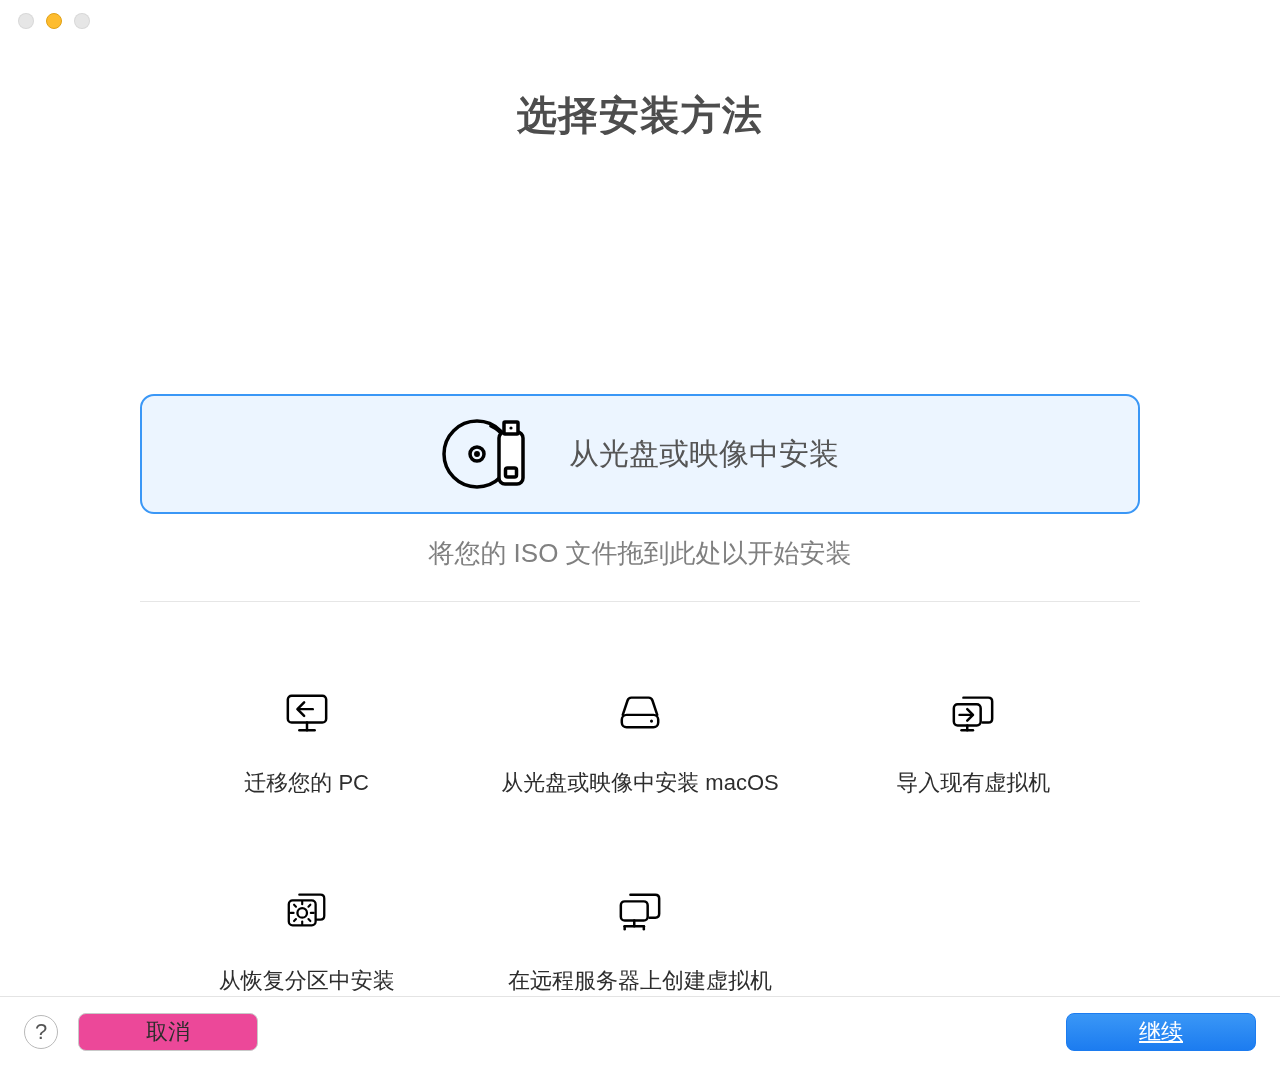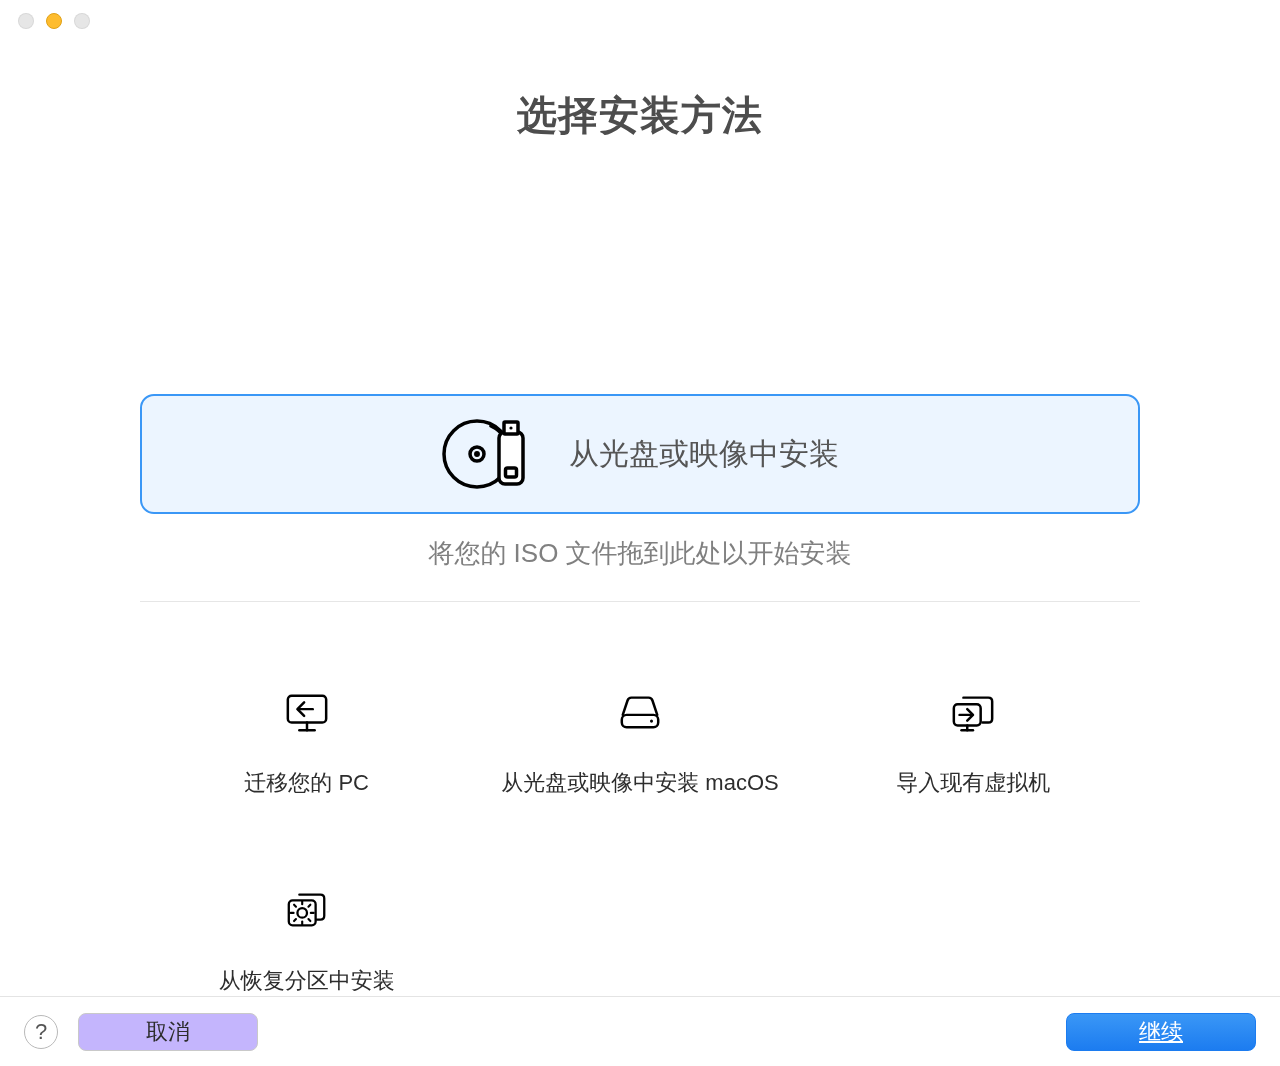--- a/index.html
+++ b/index.html
@@ -94,21 +94,21 @@
     .btn {
       height: 38px;
       min-width: 180px;
       border-radius: 8px;
       font-size: 22px;
       display: inline-flex;
       align-items: center;
       justify-content: center;
       cursor: pointer;
       border: 1px solid #c9c9c9;
-      background: #c4b5fd;
+      background: #ec4899;
       color: #2d2d2d;
     }
     .spacer { flex: 1; }
     .btn.primary {
       background: linear-gradient(#3a97f6, #1c7cf0);
       border: 1px solid #1c7cf0;
       color: #fff;
       min-width: 190px;
       text-decoration: underline;
     }
@@ -201,20 +201,33 @@
               <line x1="12.5" y1="17.5" x2="10.5" y2="15.5"></line>
               <line x1="25.5" y1="30.5" x2="27.5" y2="32.5"></line>
               <line x1="25.5" y1="17.5" x2="27.5" y2="15.5"></line>
               <line x1="12.5" y1="30.5" x2="10.5" y2="32.5"></line>
             </g>
           </svg>
         </span>
         <span class="opt-label">从恢复分区中安装</span>
       </div>
 
+      <div class="option">
+        <span class="opt-icon">
+          <svg viewBox="0 0 48 42" fill="none" stroke="#000" stroke-width="2.6" stroke-linecap="round" stroke-linejoin="round">
+            <path d="M14 5 L40 5 Q44 5 44 9 L44 25 Q44 29 40 29 L34 29"></path>
+            <rect x="4" y="12" width="28" height="20" rx="4"></rect>
+            <line x1="18" y1="32" x2="18" y2="38"></line>
+            <line x1="8" y1="38" x2="28" y2="38"></line>
+            <line x1="8" y1="38" x2="8" y2="41"></line>
+            <line x1="28" y1="38" x2="28" y2="41"></line>
+          </svg>
+        </span>
+        <span class="opt-label">在远程服务器上创建虚拟机</span>
+      </div>
 
     </div>
   </div>
 </div>
 
 <div class="footer">
   <div class="help-button">?</div>
   <div class="btn">取消</div>
   <div class="spacer"></div>
   <div class="btn primary">继续</div>

